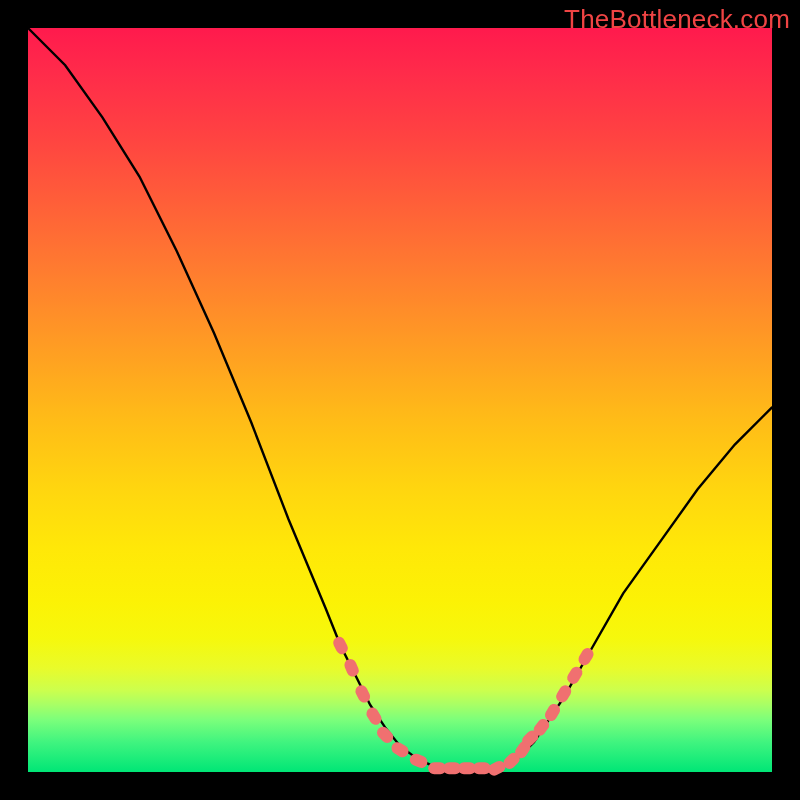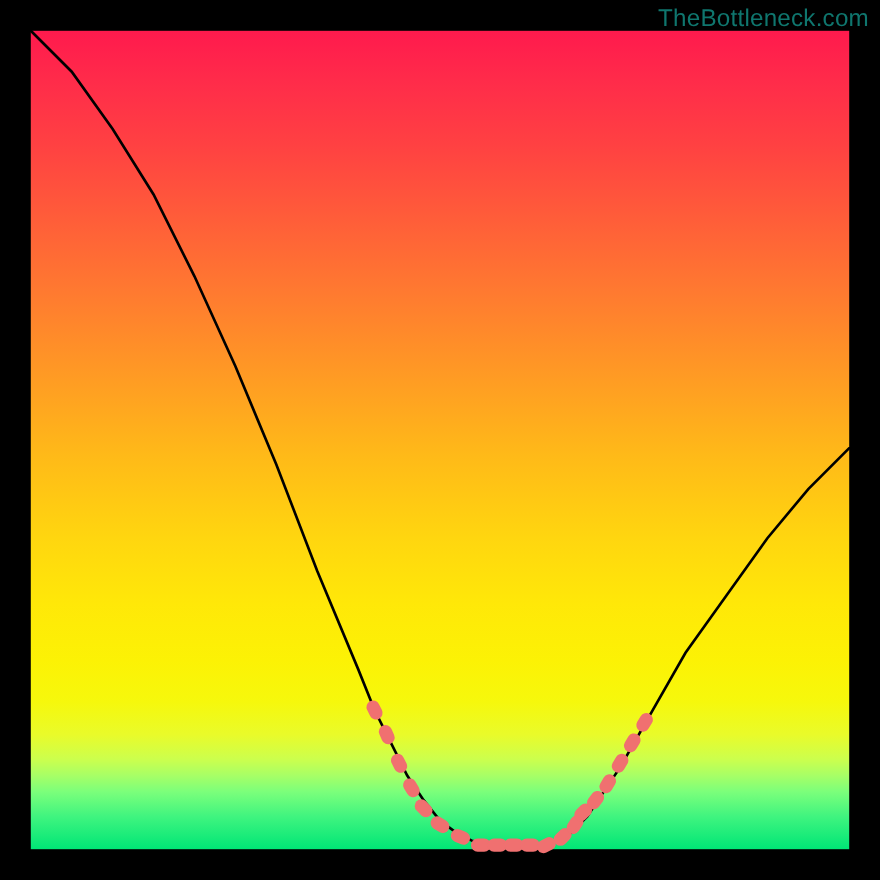--- a/index.html
+++ b/index.html
@@ -42,22 +42,22 @@
       #a7ff66 91%,
       #7bff7b 93%,
       #40f47f 96%,
       #00e676 100%
     );
   }
   .watermark {
     position: absolute;
     top: 4px;
     right: 10px;
-    color: #0f766e;
-    font-size: 22px;
+    color: #ef4444;
+    font-size: 26px;
     letter-spacing: 0.2px;
     user-select: none;
   }
   svg.curve {
     position: absolute;
     left: 0; top: 0;
     width: 744px;
     height: 744px;
     overflow: visible;
   }

